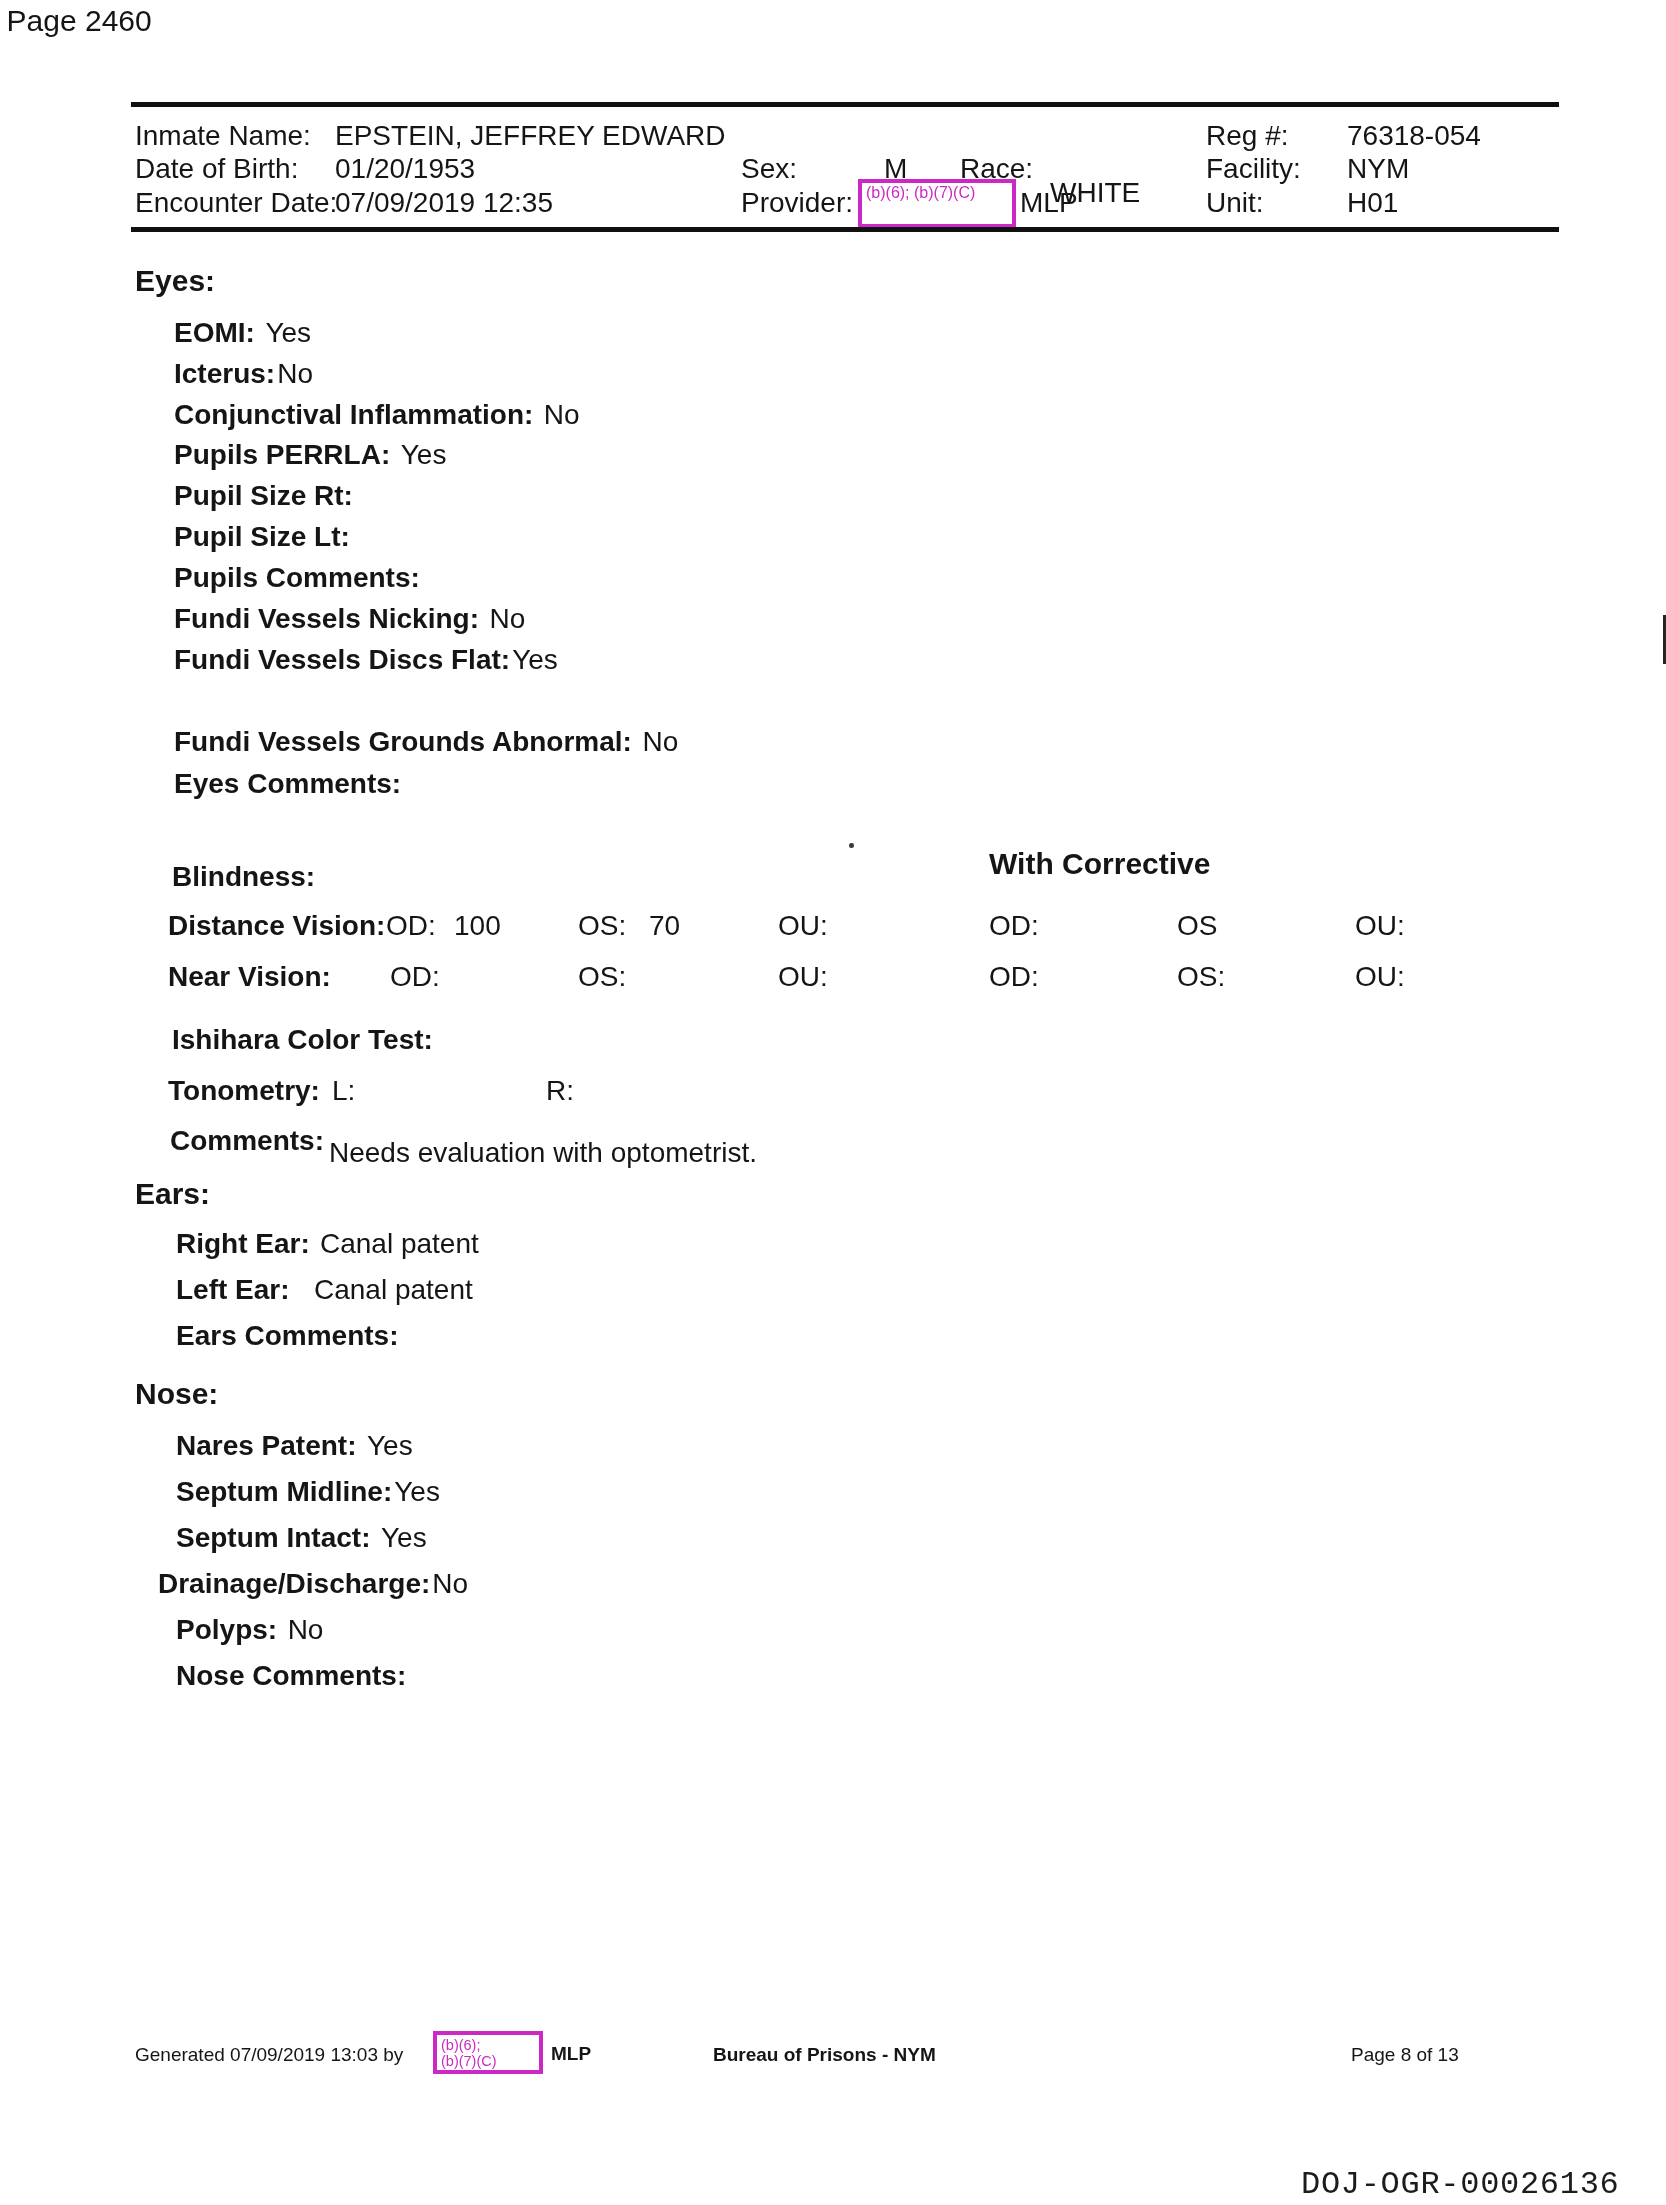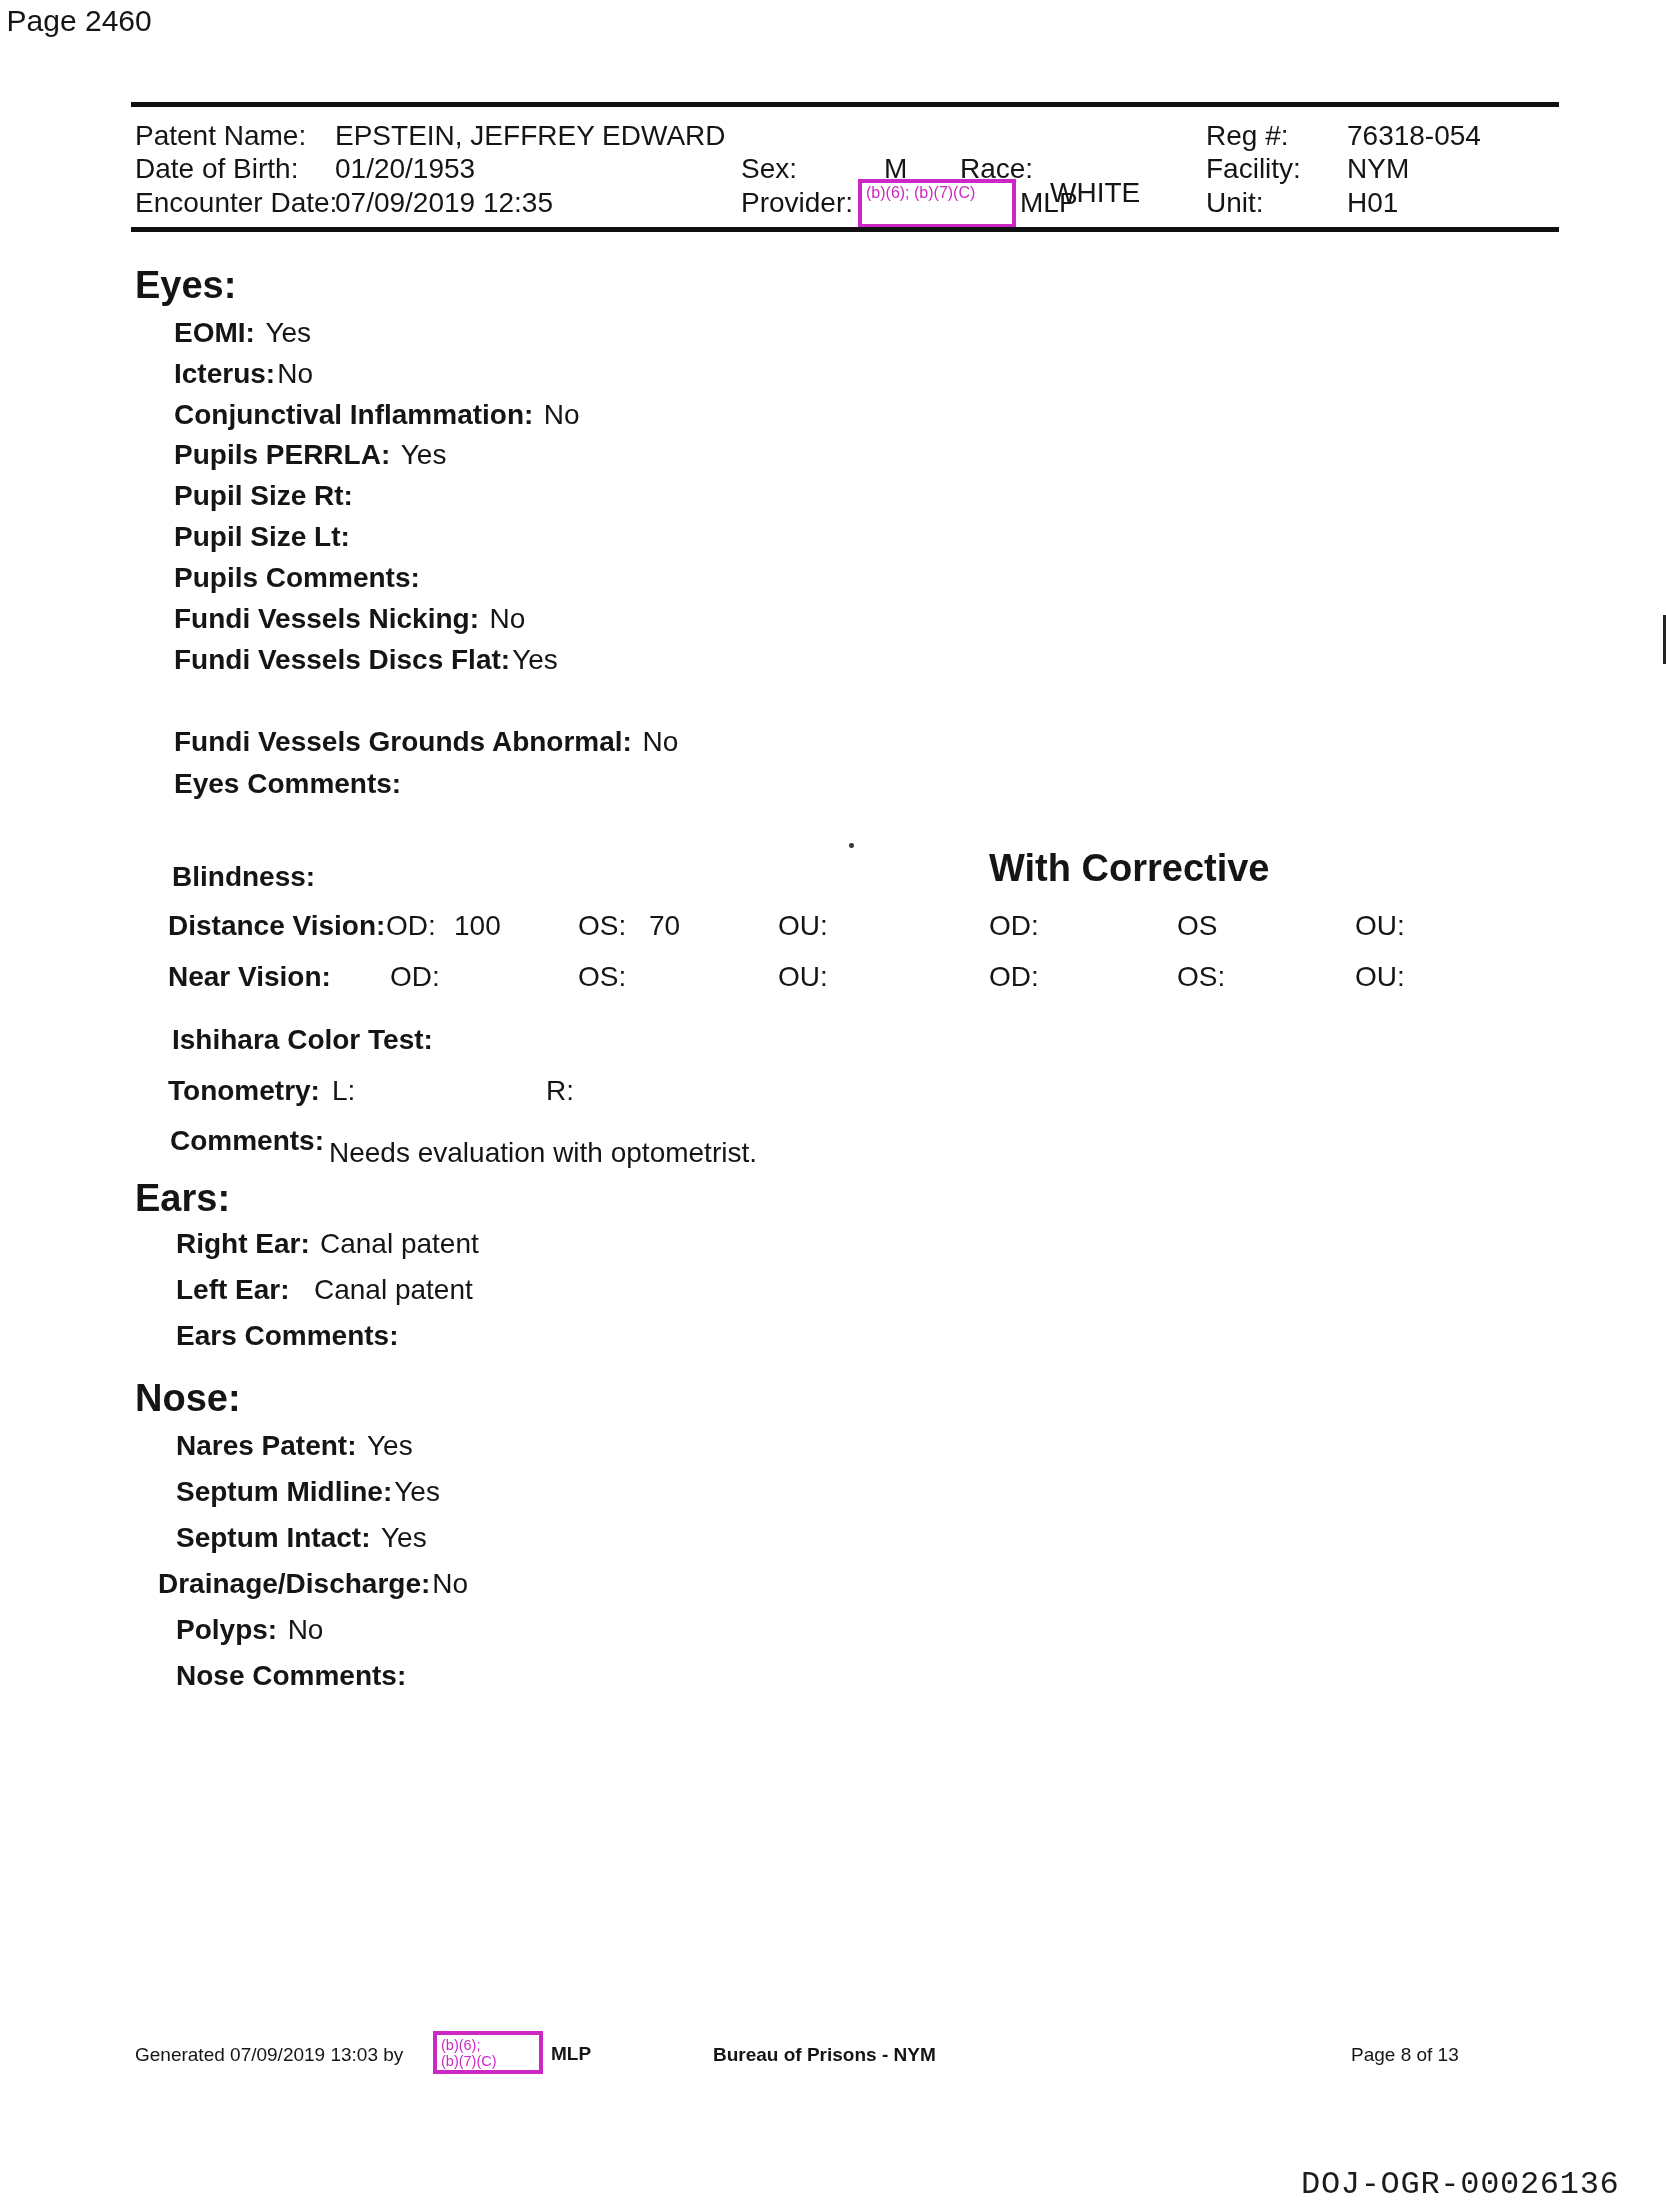--- a/index.html
+++ b/index.html
@@ -8,21 +8,21 @@
     width:1667px;height:2205px;
     background:#ffffff;
     font-family:"Liberation Sans",sans-serif;
     color:#151515;
     overflow:hidden;
   }
   .abs{position:absolute;white-space:nowrap;}
   .corner{font-size:30px;}
   .hline{position:absolute;background:#101010;height:5.3px;}
   .hdr{font-size:28px;}
-  .sect{font-size:38px;font-weight:bold;}
+  .sect{font-size:30px;font-weight:bold;}
   .item{font-size:28px;}
   .lbl{font-weight:bold;}
   .val{font-weight:normal;}
   .val.sp{margin-left:10.5px;}
   .val.tight{margin-left:2px;}
   .plain{font-weight:normal;}
   .redact{
     position:absolute;
     border:4px solid #cc29c4;
     background:#ffffff;
@@ -41,21 +41,21 @@
 </style>
 </head>
 <body>
 
 <div class="page">
 
   <div class="abs corner" style="left:6.6px;top:4px;">Page 2460</div>
 
   <div class="hline" style="left:131px;top:102px;width:1428px;"></div>
 
-  <div class="abs hdr" style="left:135px;top:120px;">Patent Name:</div>
+  <div class="abs hdr" style="left:135px;top:120px;">Inmate Name:</div>
   <div class="abs hdr" style="left:335px;top:120px;">EPSTEIN, JEFFREY EDWARD</div>
   <div class="abs hdr" style="left:1206px;top:120px;">Reg #:</div>
   <div class="abs hdr" style="left:1347px;top:120px;">76318-054</div>
 
   <div class="abs hdr" style="left:135px;top:153px;">Date of Birth:</div>
   <div class="abs hdr" style="left:335px;top:153px;">01/20/1953</div>
   <div class="abs hdr" style="left:741px;top:153px;">Sex:</div>
   <div class="abs hdr" style="left:884px;top:153px;">M</div>
   <div class="abs hdr" style="left:960px;top:153px;">Race:</div>
   <div class="abs hdr" style="left:1050px;top:153px;margin-top:24px;">WHITE</div>

